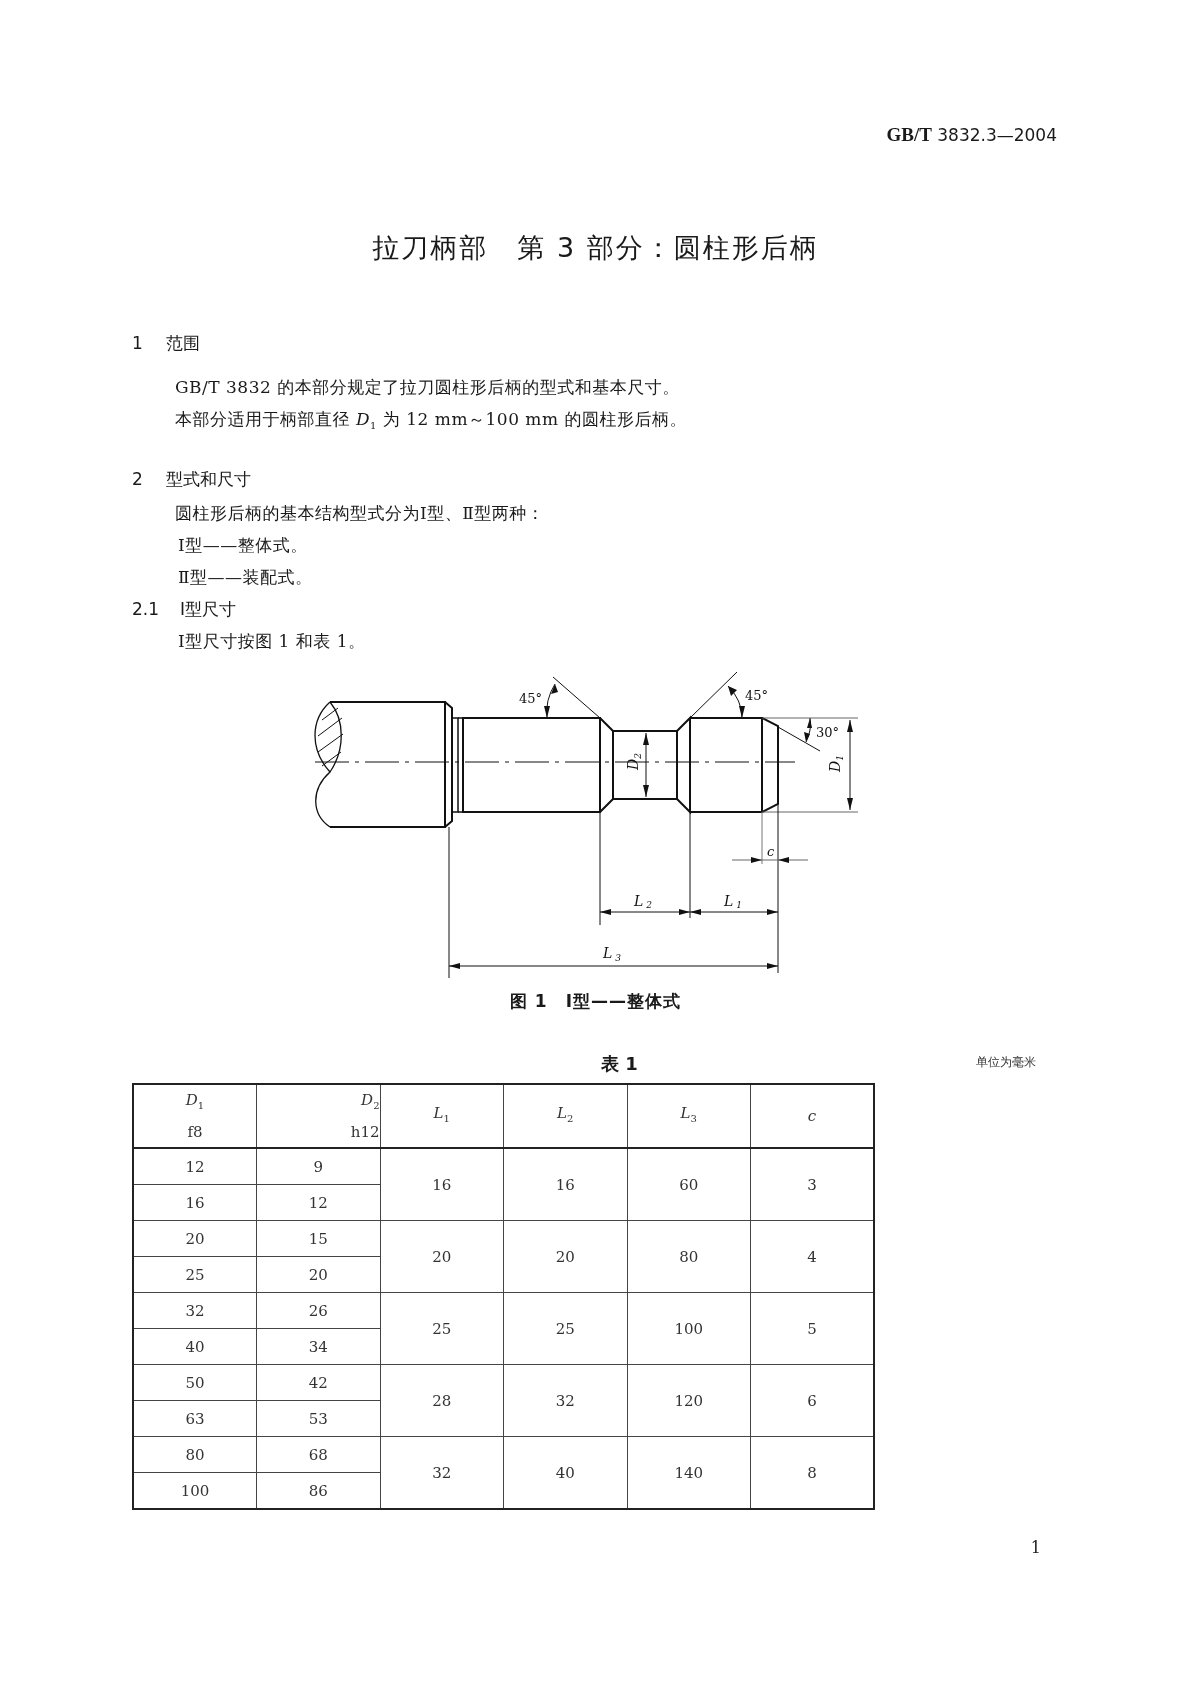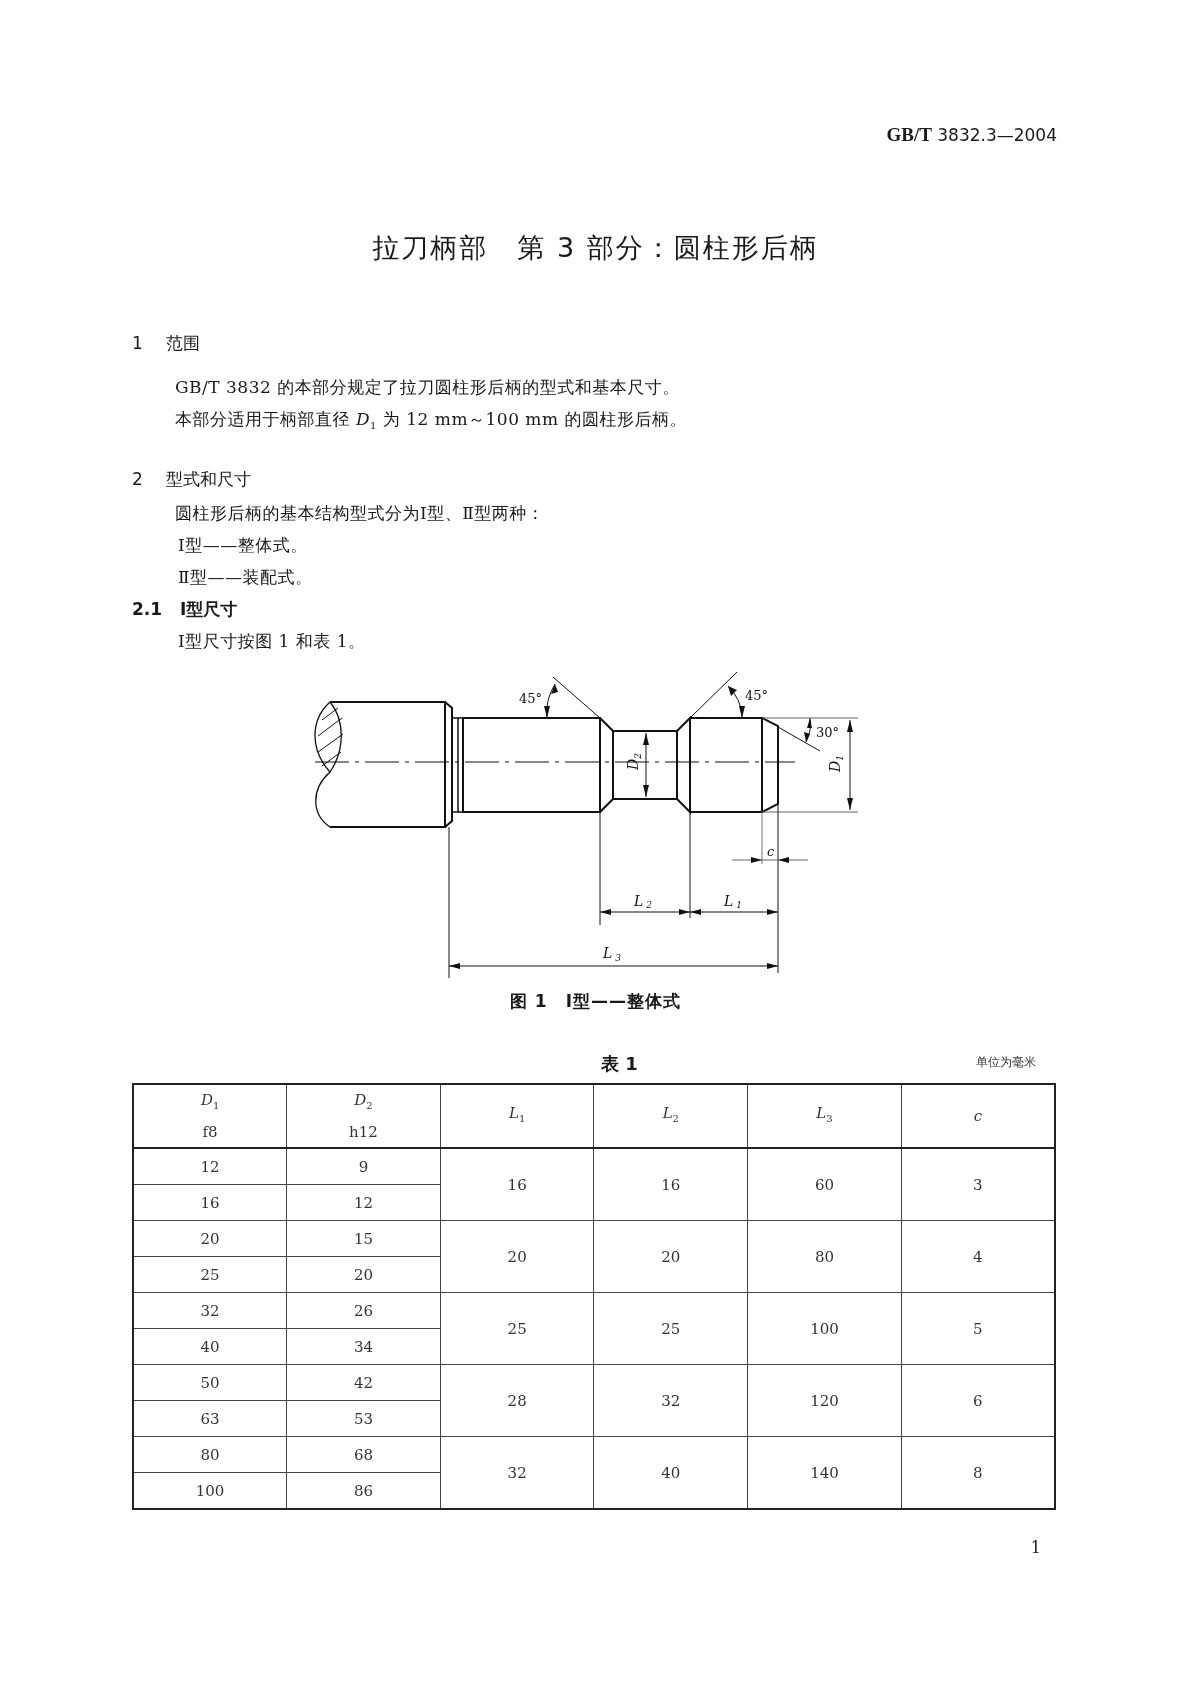--- a/index.html
+++ b/index.html
@@ -11,21 +11,21 @@
   .std-code span.num { font-family: "DejaVu Sans", sans-serif; }
   .title { left: 0; width: 1191px; top: 230px; text-align: center;
            font-family: "DejaVu Sans", sans-serif; font-size: 27px; letter-spacing: 2px; }
   .h1 { font-family: "DejaVu Sans", sans-serif; font-size: 17px; }
   .h1 .no { display: inline-block; width: 34px; }
   .para { font-size: 17px; letter-spacing: 0.5px; }
   .para i { font-style: italic; }
   sub { font-size: 10px; }
   .caption { left: 0; width: 1191px; text-align: center; font-family: "DejaVu Sans", sans-serif;
              font-size: 17px; font-weight: bold; letter-spacing: 1px; }
-  table.t1 { position: absolute; left: 132px; top: 1083px; width: 924px; border-collapse: collapse;
+  table.t1 { position: absolute; left: 132px; top: 1083px; width: 743px; border-collapse: collapse;
              font-size: 15px; color: #333; }
   table.t1 td { border: 1px solid #444; text-align: center; height: 35px; padding: 0; }
   table.t1 tr.head td { height: 62px; line-height: 26px; }
   table.t1 { border: 2px solid #222; }
   table.t1 tr.head td { border-bottom: 2.5px solid #222; }
   .ital { font-style: italic; }
   .unit { right: 155px; top: 1054px; font-size: 12px; font-family: "DejaVu Sans", sans-serif; color:#333; }
   .tcap { left: 0; width: 1191px; top: 1052px; text-align: center; font-family: "DejaVu Sans", sans-serif;
           font-size: 18px; font-weight: bold; padding-left: 24px; }
   .pageno { right: 150px; top: 1538px; font-size: 16px; }
@@ -49,21 +49,21 @@
   <span>本部分适用于柄部直径 </span><i>D</i><sub>1</sub><span> 为 12 mm～100 mm 的圆柱形后柄。</span>
 </div>
 
 <div class="abs h1" style="left:132px; top:468px;">
   <span class="no">2</span><span>型式和尺寸</span>
 </div>
 <div class="abs para" style="left:175px; top:502px;">圆柱形后柄的基本结构型式分为Ⅰ型、Ⅱ型两种：</div>
 <div class="abs para" style="left:178px; top:534px;">Ⅰ型——整体式。</div>
 <div class="abs para" style="left:178px; top:566px;">Ⅱ型——装配式。</div>
 
-<div class="abs h1" style="left:132px; top:598px;font-weight:bold;">
+<div class="abs h1" style="left:132px; top:598px;">
   <span class="no" style="width:48px;">2.1</span><span>Ⅰ型尺寸</span>
 </div>
 <div class="abs para" style="left:178px; top:630px;">Ⅰ型尺寸按图 1 和表 1。</div>
 
 <svg class="abs" style="left:0; top:0;" width="1191" height="1000">
   <g stroke="#111" fill="none">
 
     <path d="M330 702 L445 702 L445 827 L330 827" stroke-width="2"></path>
     <path d="M330 702 C 310 720, 310 750, 330 772 C 310 790, 312 815, 330 827" stroke-width="1.3"></path>
     <path d="M330 702 C 345 720, 345 750, 330 772" stroke-width="1.3"></path>
@@ -159,21 +159,21 @@
 
 <div class="abs caption" style="top:990px;">图 1　Ⅰ型——整体式</div>
 
 <div class="abs tcap">表 1</div>
 <div class="abs unit">单位为毫米</div>
 
 <table class="t1">
   <tbody>
       <tr class="head">
     <td style="width:16.6%;"><span class="ital">D</span><sub>1</sub><br><span>f8</span></td>
-    <td style="width:16.6%;"><span class="ital">D</span><sub>2</sub><br><span>h12</span></td>
+    <td style="width:16.6%;text-align:right;"><span class="ital">D</span><sub>2</sub><br><span>h12</span></td>
     <td style="width:16.6%;"><span class="ital">L</span><sub>1</sub></td>
     <td style="width:16.6%;"><span class="ital">L</span><sub>2</sub></td>
     <td style="width:16.6%;"><span class="ital">L</span><sub>3</sub></td>
     <td style="width:16.6%;"><span class="ital">c</span></td>
   </tr>
 
   <tr>
     <td>12</td>
     <td>9</td>
     <td rowspan="2">16</td>

